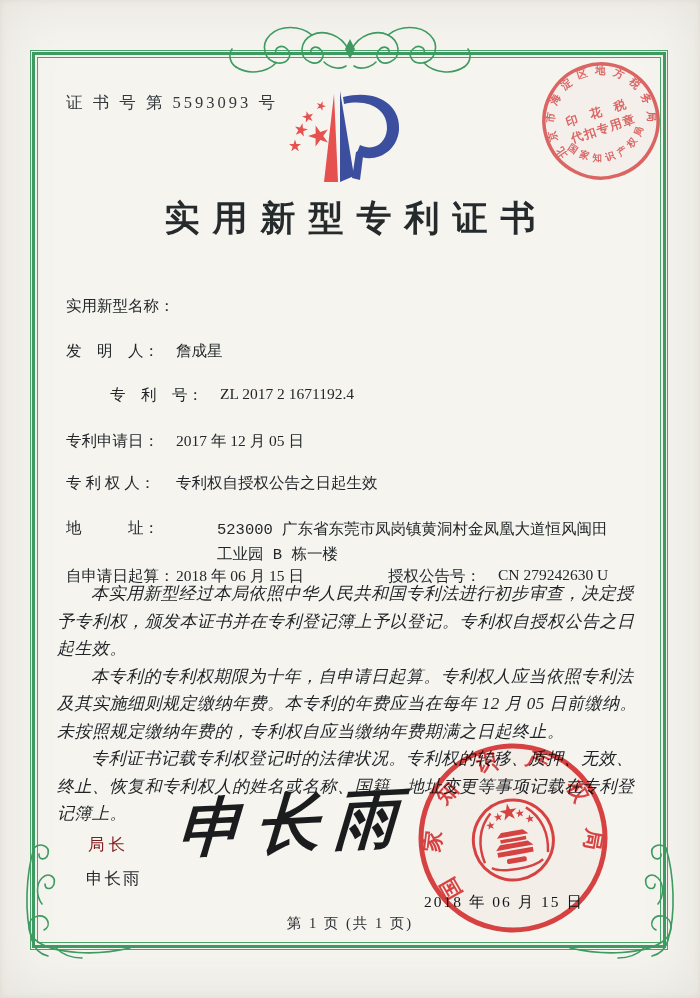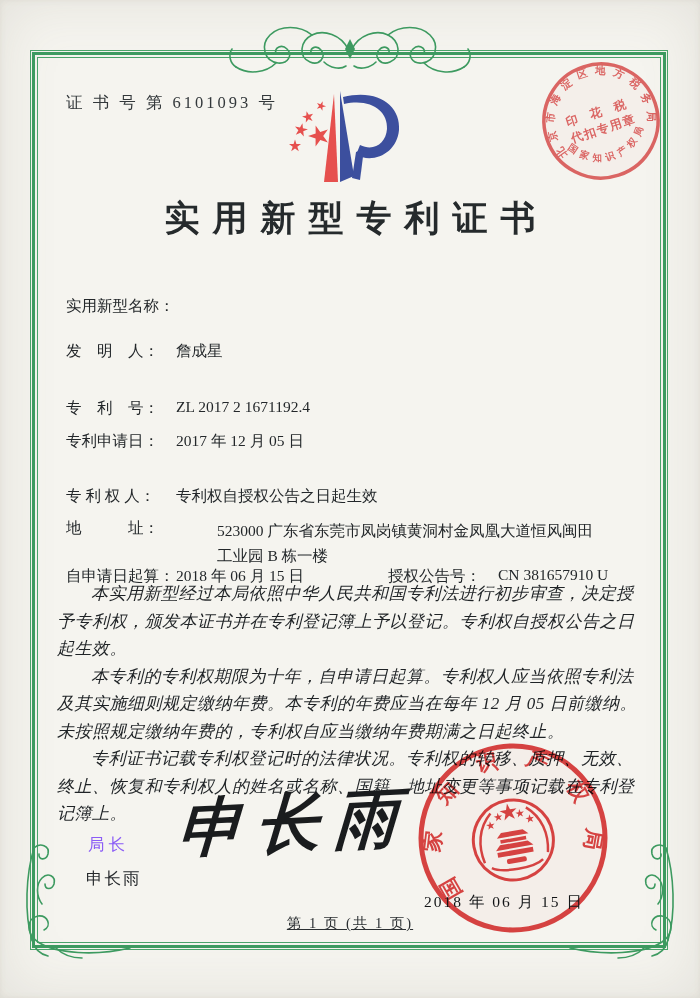--- a/index.html
+++ b/index.html
@@ -16,27 +16,27 @@
   .logo{position:absolute;left:272px;top:88px;}
   .title{position:absolute;left:0;top:195px;width:100%;text-align:center;font-size:35px;
     font-weight:700;letter-spacing:13px;color:#252a2c;text-indent:13px;}
   .fields{position:absolute;left:66px;top:288px;width:575px;font-size:15.5px;color:#23272a;}
   .frow{position:absolute;display:flex;align-items:flex-start;white-space:nowrap;}
   .frow .lbl{width:110px;flex:0 0 110px;}
   .addr-val{white-space:normal;line-height:25px;margin-left:41px;}
   .para{position:absolute;left:57px;top:580px;width:590px;font-size:17px;line-height:27.5px;
     color:#1f2326;font-style:italic;letter-spacing:.5px;}
   .para p{margin:0;text-indent:2em;}
-  .sig-title{position:absolute;left:88px;top:834px;font-size:16.5px;letter-spacing:4px;color:#8b5cf6;}
+  .sig-title{position:absolute;left:88px;top:834px;font-size:16.5px;letter-spacing:4px;color:#7f1d1d;}
   .sig-name{position:absolute;left:86px;top:868px;font-size:16.5px;letter-spacing:2px;color:#26292c;}
   .sig-script{position:absolute;left:178px;top:782px;font-size:64px;line-height:1.3;
     font-style:italic;font-weight:700;letter-spacing:14px;color:#1a1c1e;
     transform:rotate(-3deg) skewX(-6deg);}
   .footer{position:absolute;left:0;top:914px;width:100%;text-align:center;font-size:14.5px;
-    letter-spacing:2px;color:#2b2f32;text-decoration:underline;}
+    letter-spacing:2px;color:#2b2f32;}
   .seal{position:absolute;left:415px;top:740px;mix-blend-mode:multiply;opacity:.95;}
   .seal-date{position:absolute;left:424px;top:892px;font-size:15.5px;letter-spacing:2px;color:#131517;}
   .tax-stamp{position:absolute;left:536px;top:56px;mix-blend-mode:multiply;opacity:.88;z-index:3;}
   .ornament-top{position:absolute;left:220px;top:22px;z-index:2;}
   .corner{position:absolute;z-index:2;}
   .corner.bl{left:12px;top:842px;}
   .corner.br{right:12px;top:842px;transform:scale(-1,1);}
   svg text{font-family:"Liberation Serif","DejaVu Serif",serif;}
 </style>
 </head>
@@ -72,21 +72,21 @@
     <g stroke="#3d9a60" stroke-width="1.6" fill="none" stroke-linecap="round">
       <path d="M22,6 C14,32 12,72 20,98"></path>
       <path d="M22,6 C28,0 38,4 36,12 C34,19 26,18 27,12"></path>
       <path d="M118,106 C84,114 44,112 26,100 C14,92 14,76 26,74 C36,73 40,84 32,88"></path>
       <path d="M30,62 C24,54 24,42 30,36 C36,30 44,34 42,42 C40,48 33,48 33,42"></path>
       <path d="M20,98 C22,106 28,112 36,114"></path>
       <path d="M44,106 C50,112 60,116 70,116"></path>
     </g>
   </svg>
 
-  <div class="cert-no">证 书 号 第 6101093 号</div>
+  <div class="cert-no">证 书 号 第 5593093 号</div>
 
   <svg class="logo" width="150" height="114" viewBox="0 0 150 114">
     <polygon points="62,6 52,94 66,94" fill="#e6504e"></polygon>
     <polygon points="68,3 68,94 82,88" fill="#3c4f9e"></polygon>
     <path d="M71,9 C106,0 129,18 127,42 C125,65 102,76 84,67 L88,57 C102,64 114,55 115,41 C116,23 99,10 72,16 Z" fill="#3c4f9e"></path>
     <polygon points="84,64 92,61 88,92 80,90" fill="#3c4f9e"></polygon>
     <g fill="#e6504e">
       <path d="M0,-11 L2.4,-3.4 L10.4,-3.4 L4,1.3 L6.5,8.9 L0,4.2 L-6.5,8.9 L-4,1.3 L-10.4,-3.4 L-2.4,-3.4 Z" transform="translate(47,48) rotate(-18)"></path>
       <path d="M0,-7 L1.5,-2.2 L6.6,-2.2 L2.5,0.8 L4.1,5.7 L0,2.7 L-4.1,5.7 L-2.5,0.8 L-6.6,-2.2 L-1.5,-2.2 Z" transform="translate(29,42) rotate(12)"></path>
       <path d="M0,-6.4 L1.4,-2 L6,-2 L2.3,0.7 L3.8,5.2 L0,2.4 L-3.8,5.2 L-2.3,0.7 L-6,-2 L-1.4,-2 Z" transform="translate(23,58)"></path>
@@ -98,46 +98,46 @@
   <div class="title">实用新型专利证书</div>
 
   <div class="fields">
     <div class="frow" style="top:8px;">
       <span class="lbl">实用新型名称：</span>
     </div>
     <div class="frow" style="top:53px;">
       <span class="lbl">发　明　人：</span>
       <span>詹成星</span>
     </div>
-    <div class="frow" style="top:110px;">
+    <div class="frow" style="top:97px;margin-left:44px;">
       <span class="lbl">专　利　号：</span>
       <span>ZL 2017 2 1671192.4</span>
     </div>
     <div class="frow" style="top:143px;">
       <span class="lbl">专利申请日：</span>
       <span>2017 年 12 月 05 日</span>
     </div>
-    <div class="frow" style="top:198px;">
+    <div class="frow" style="top:185px;">
       <span class="lbl">专 利 权 人：</span>
       <span>专利权自授权公告之日起生效</span>
     </div>
-    <div class="frow" style="top:230px;width:560px;">
+    <div class="frow" style="top:230px;width:560px;font-family:Liberation Mono, monospace;">
       <span class="lbl">地　　　址：</span>
       <span class="addr-val">
         <span>523000 广东省东莞市凤岗镇黄洞村金凤凰大道恒风闽田</span><br>
         <span>工业园 B 栋一楼</span>
       </span>
     </div>
     <div class="frow" style="top:278px;">
       <span class="lbl">自申请日起算：</span>
       <span>2018 年 06 月 15 日</span>
     </div>
     <div class="frow" style="top:278px;left:322px;justify-content:center;">
       <span class="lbl">授权公告号：</span>
-      <span>CN 381657910 U</span>
+      <span>CN 279242630 U</span>
     </div>
   </div>
 
   <div class="para">
     <p>本实用新型经过本局依照中华人民共和国专利法进行初步审查，决定授予专利权，颁发本证书并在专利登记簿上予以登记。专利权自授权公告之日起生效。</p>
     <p>本专利的专利权期限为十年，自申请日起算。专利权人应当依照专利法及其实施细则规定缴纳年费。本专利的年费应当在每年 12 月 05 日前缴纳。未按照规定缴纳年费的，专利权自应当缴纳年费期满之日起终止。</p>
     <p>专利证书记载专利权登记时的法律状况。专利权的转移、质押、无效、终止、恢复和专利权人的姓名或名称、国籍、地址变更等事项记载在专利登记簿上。</p>
   </div>
 
   <div class="sig-title">局长</div>

